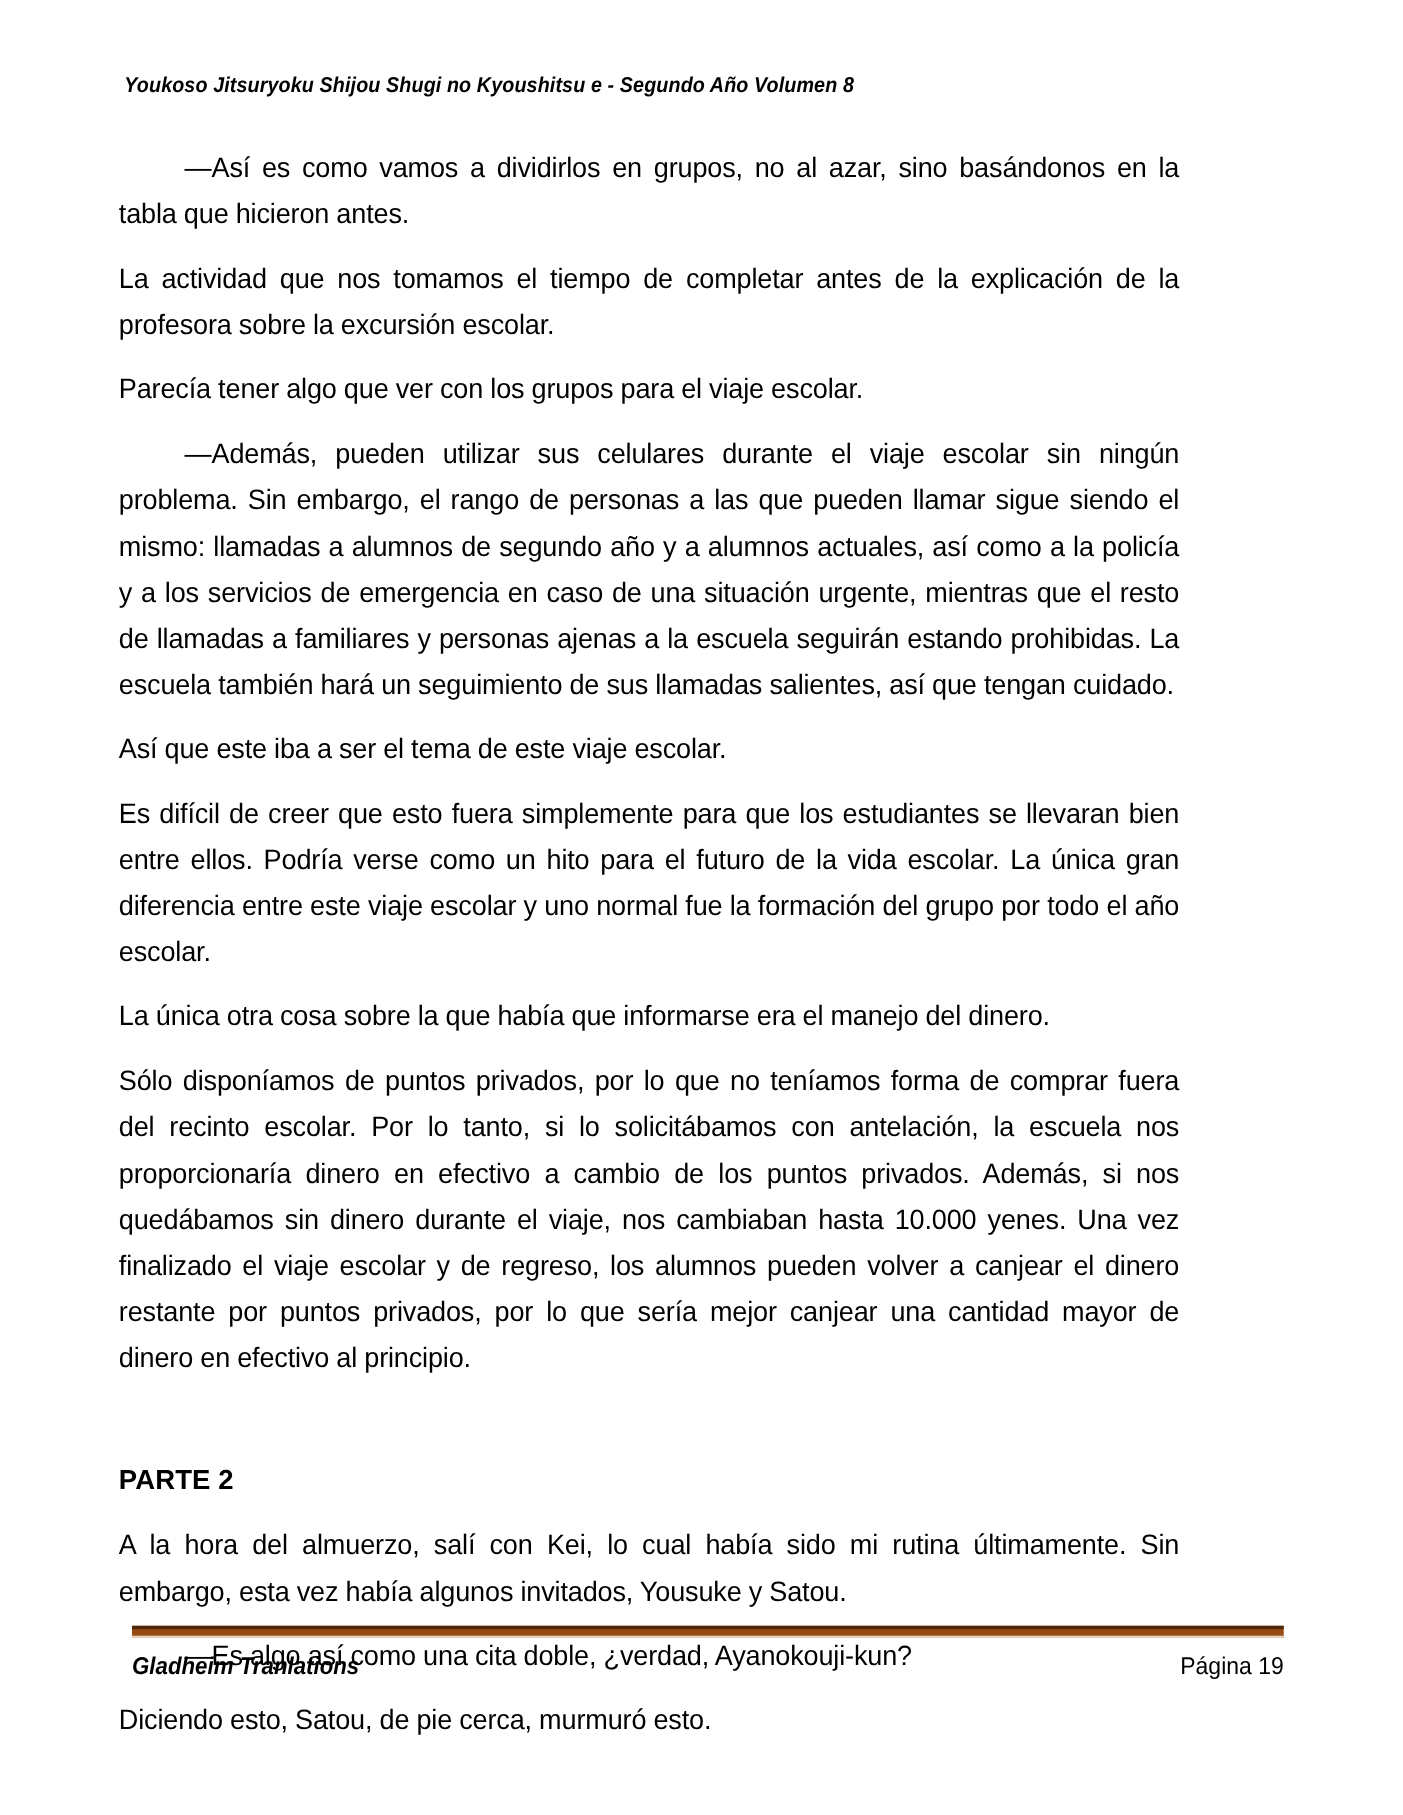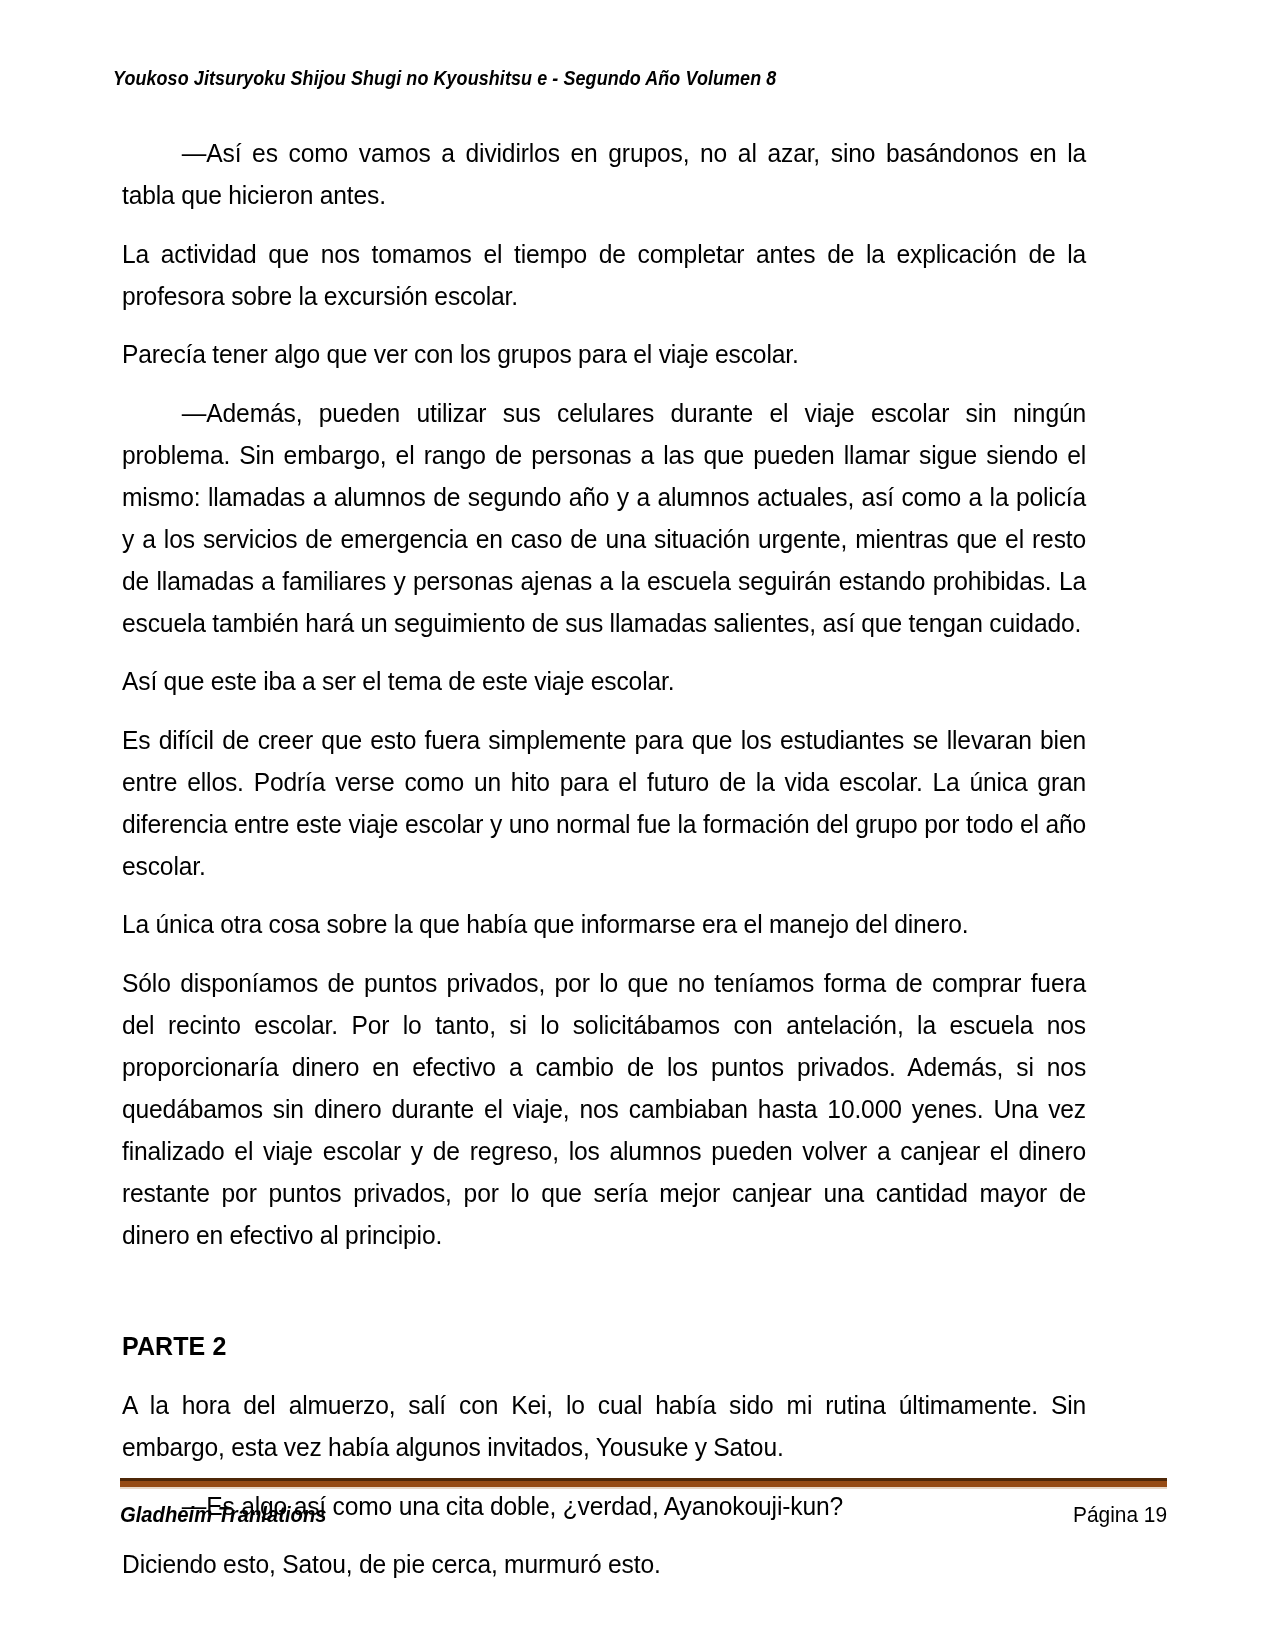--- a/index.html
+++ b/index.html
@@ -39,21 +39,21 @@
     line-height: 1.1;
     transform: scaleX(0.92);
     transform-origin: left center;
     white-space: nowrap;
     color: #000;
   }
 
   
   .content {
     position: absolute;
-    left: 122px;
+    left: 108px;
     top: 132px;
     width: 999px;
   }
 
   p.para {
     margin: 0 0 16.5px 0;
     font-size: 25.5px;
     line-height: 42px;
     text-align: justify;
     text-justify: inter-word;

